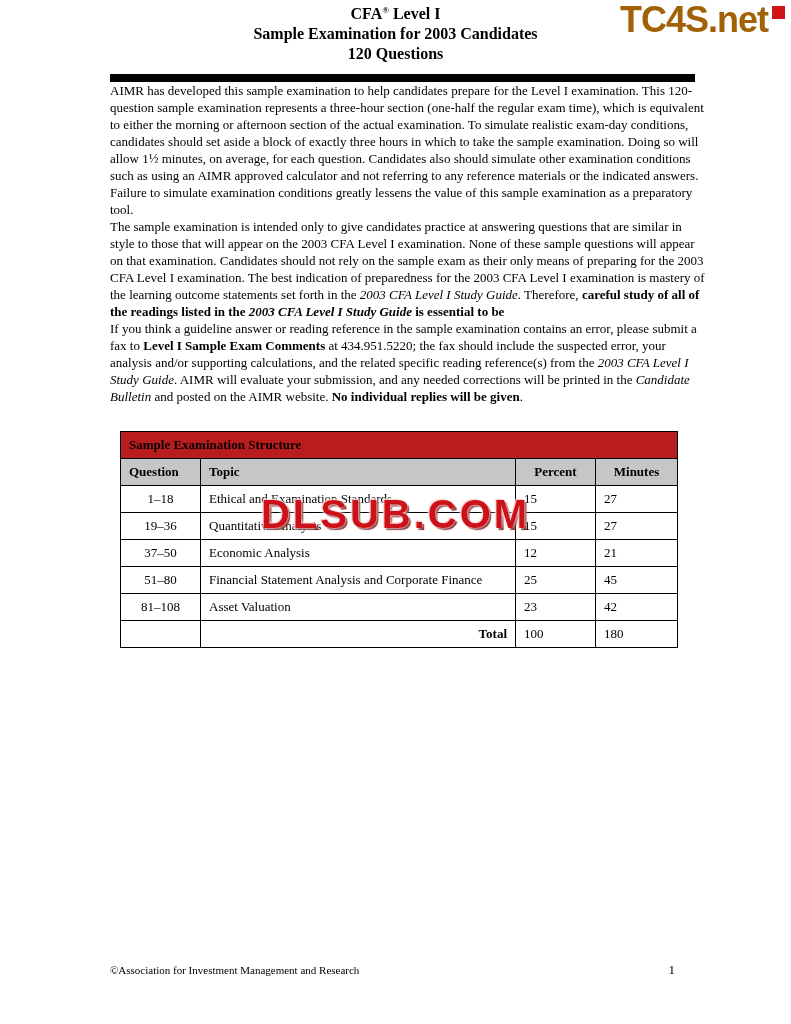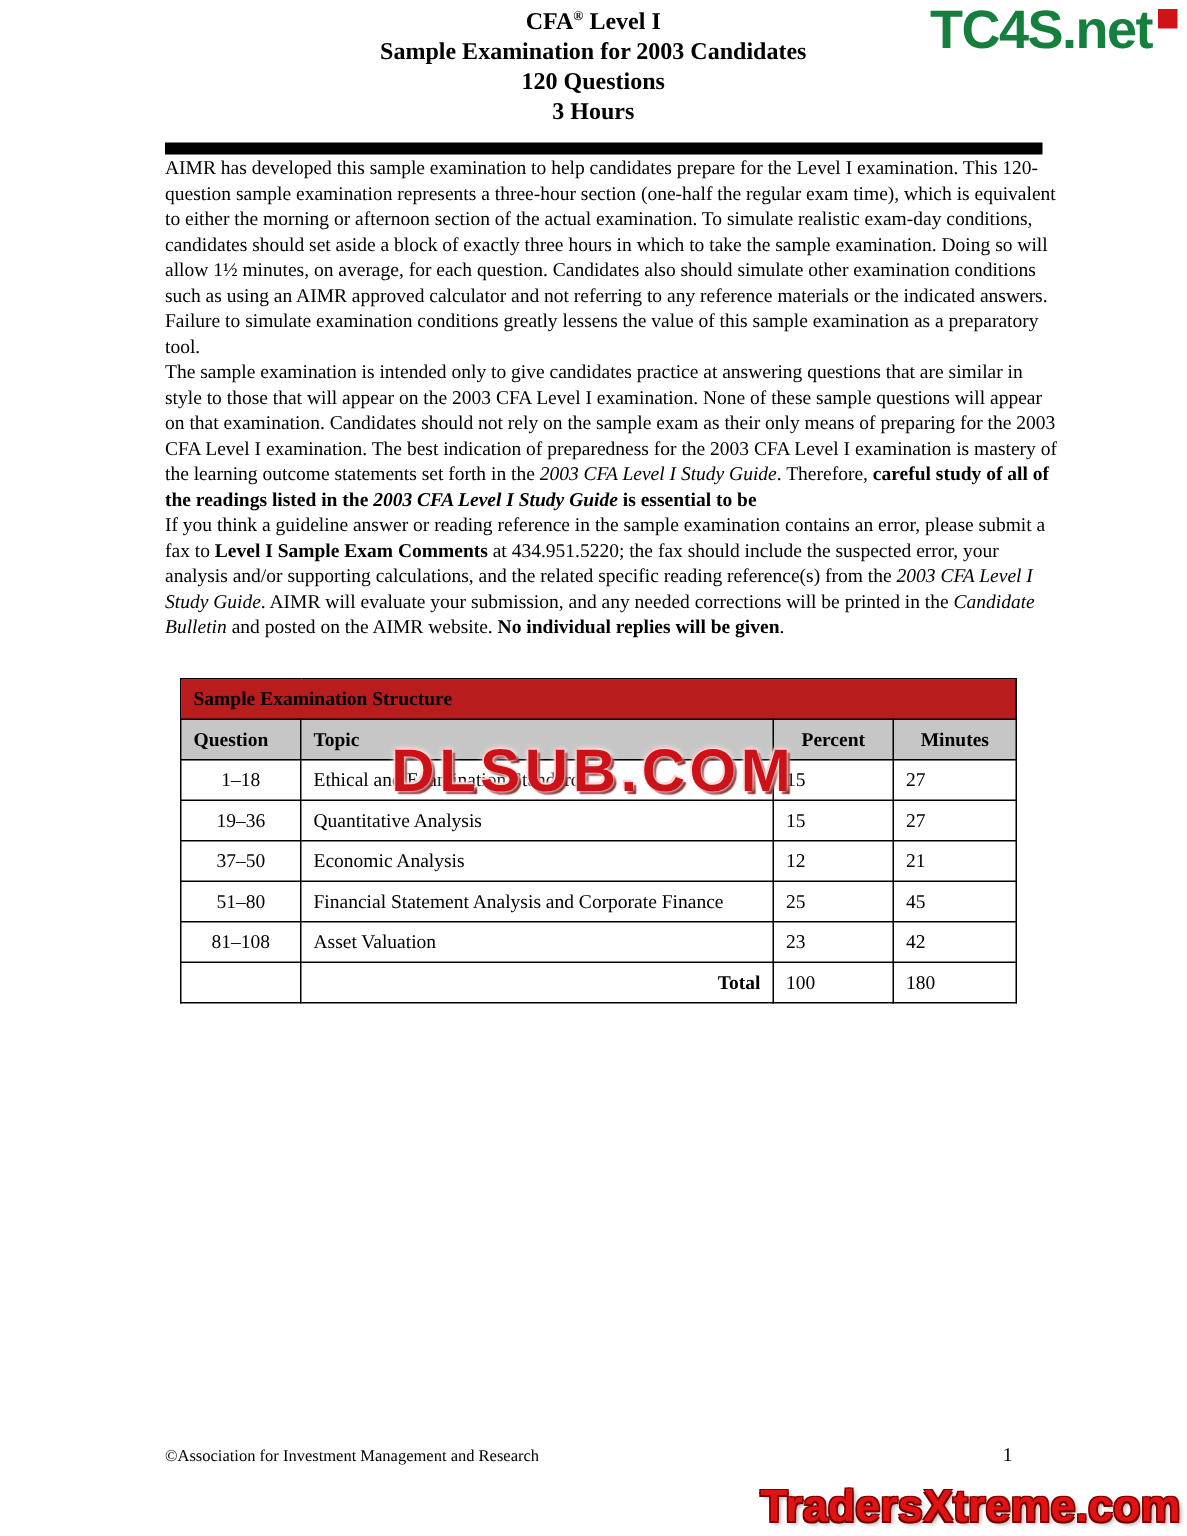--- a/index.html
+++ b/index.html
@@ -6,21 +6,21 @@
   .page {
     position:relative; width:791px; height:1024px; margin:0 auto;
     background:#ffffff; color:#000;
     font-family:"Liberation Serif", serif; overflow:hidden;
   }
   
   .wm-top {
     position:absolute; top:0; right:6px;
     display:flex; align-items:flex-start; gap:4px;
     font-family:"Liberation Sans", sans-serif; font-weight:bold;
-    font-size:36px; line-height:40px; letter-spacing:-1px; color:#15803d;
+    font-size:36px; line-height:40px; letter-spacing:-1px; color:#a16207;
   }
   .red-sq { width:13px; height:13px; background:#cf1418; margin-top:6px; }
 
   .title-block { text-align:center; font-weight:bold; font-size:16px; line-height:20px; }
   .title-block sup { font-size:9px; vertical-align:super; }
 
   .rule { height:8px; background:#000; margin:10px 96px 0 110px; }
 
   p.body-par { margin:0; padding:0 84px 0 110px; font-size:13px; line-height:17px; text-align:left; }
   .p1 { margin-top:22px; }
@@ -76,21 +76,20 @@
 
   <div class="wm-top">
     <span>TC4S.net</span>
     <span class="red-sq"></span>
   </div>
 
   <div class="title-block">
     <div><span>CFA</span><sup>®</sup><span> Level I</span></div>
     <div>Sample Examination for 2003 Candidates</div>
     <div>120 Questions</div>
-    <div>3 Hours</div>
   </div>
 
   <div class="rule"></div>
 
   <p class="body-par p1">AIMR has developed this sample examination to help candidates prepare for the Level I examination.  This 120-question sample examination represents a three-hour section (one-half the regular exam time), which is equivalent to either the morning or afternoon section of the actual examination.  To simulate realistic exam-day conditions, candidates should set aside a block of exactly three hours in which to take the sample examination.  Doing so will allow 1½ minutes, on average, for each question.  Candidates also should simulate other examination conditions such as using an AIMR approved calculator and not referring to any reference materials or the indicated answers. Failure to simulate examination conditions greatly lessens the value of this sample examination as a preparatory tool.</p>
 
   <p class="body-par p2"><span>The sample examination is intended only to give candidates practice at answering questions that are similar in style to those that will appear on the 2003 CFA Level I examination. None of these sample questions will appear on that examination.  Candidates should not rely on the sample exam as their only means of preparing for the 2003 CFA Level I examination. The best indication of preparedness for the 2003 CFA Level I examination is mastery of the learning outcome statements set forth in the </span><span class="i">2003 CFA Level I Study Guide</span><span>. Therefore, </span><span class="b">careful study of all of the readings listed in the </span><span class="bi">2003 CFA Level I Study Guide</span><span class="b"> is essential to be</span></p>
 
   <p class="body-par p3"><span>If you think a guideline answer or reading reference in the sample examination contains an error, please submit a fax to </span><span class="b">Level I Sample Exam Comments</span><span> at 434.951.5220; the fax should include the suspected error, your analysis and/or supporting calculations, and the related specific reading reference(s) from the </span><span class="i">2003 CFA Level I Study Guide</span><span>.  AIMR will evaluate your submission, and any needed corrections will be printed in the </span><span class="i">Candidate Bulletin</span><span> and posted on the AIMR website.  </span><span class="b">No individual replies will be given</span><span>.</span></p>
 
@@ -149,15 +148,14 @@
     </tr>
   </tbody>
     </table>
 
   <div class="footer">
     <span class="copyright">©Association for Investment Management and Research</span>
     <span class="page-num">1</span>
   </div>
 
   <div class="wm-mid">DLSUB.COM</div>
-  <div class="wm-bottom">TradersXtreme.com</div>
 
 </div>
 
 </body></html>

